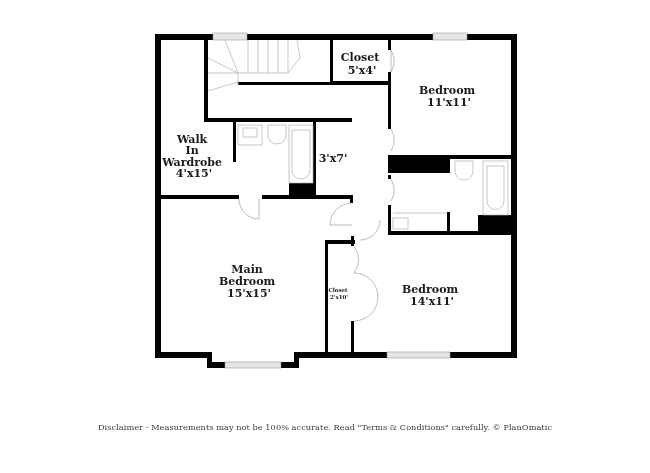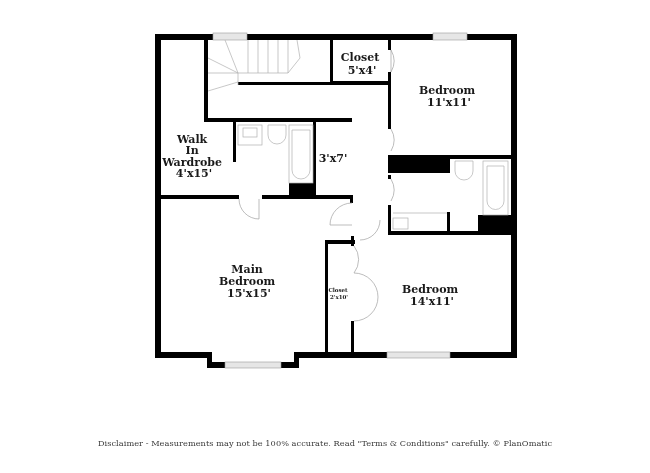--- a/index.html
+++ b/index.html
@@ -11,21 +11,21 @@
       fill: #1a1a1a;
       text-anchor: middle;
     }
     .lg { font-size: 11px; }
     .sm { font-size: 5.5px; }
     .wall { fill: #000000; }
     .win { fill: #e6e6e6; stroke: #9a9a9a; stroke-width: 0.6; }
     .fix { fill: none; stroke: #b0b0b0; stroke-width: 0.7; }
     .door { fill: none; stroke: #a0a0a0; stroke-width: 0.7; }
     #disclaimer {
-      position: absolute; left: 0; width: 650px; top: 438px;
+      position: absolute; left: 0; width: 650px; top: 422px;
       text-align: center;
       font-family: "DejaVu Serif", "Liberation Serif", serif;
       font-size: 8.2px; color: #3a3a3a;
       letter-spacing: 0.05px;
     }
   </style>
 </head>
 <body>
 
 <svg id="plan" width="650" height="473" viewBox="0 0 650 473">

